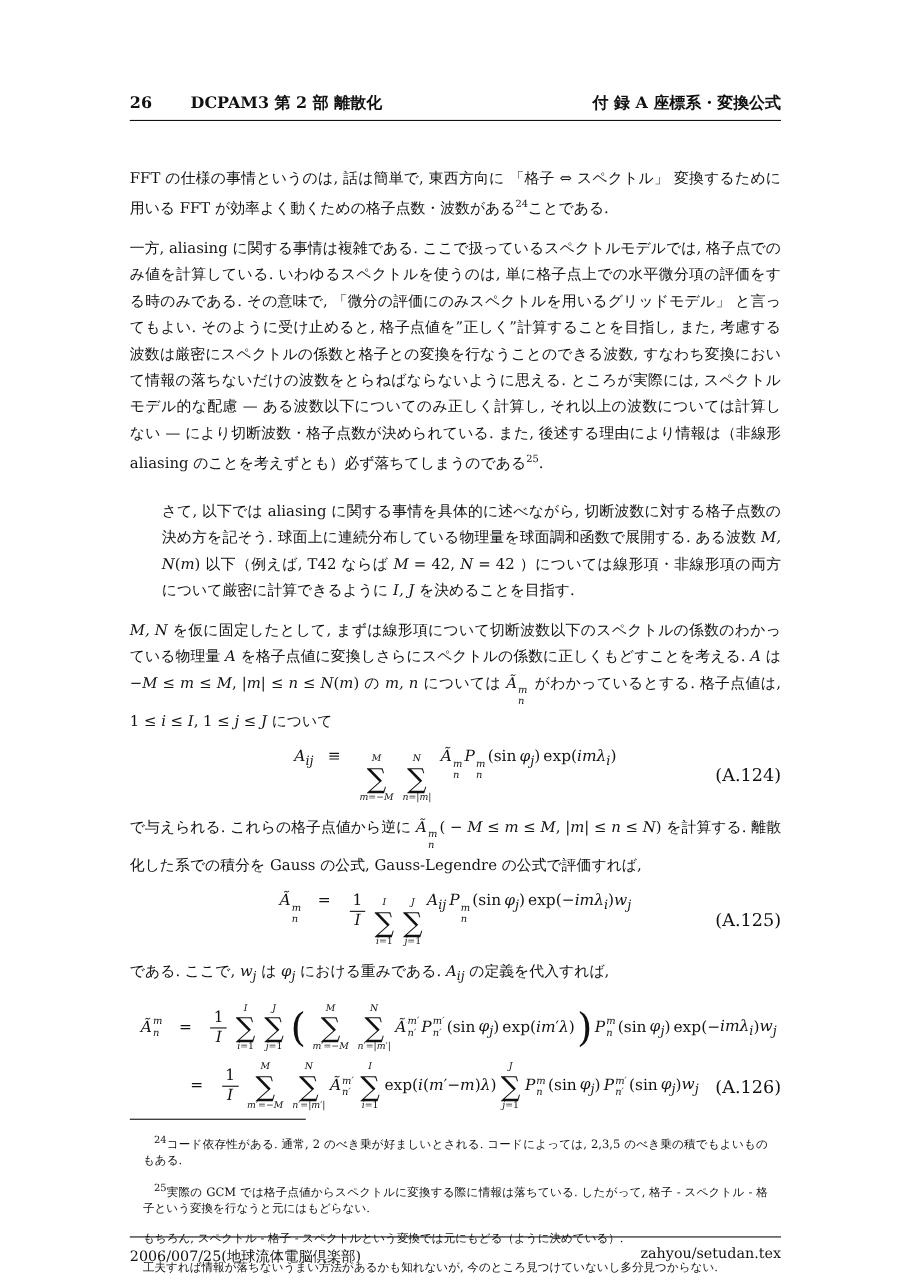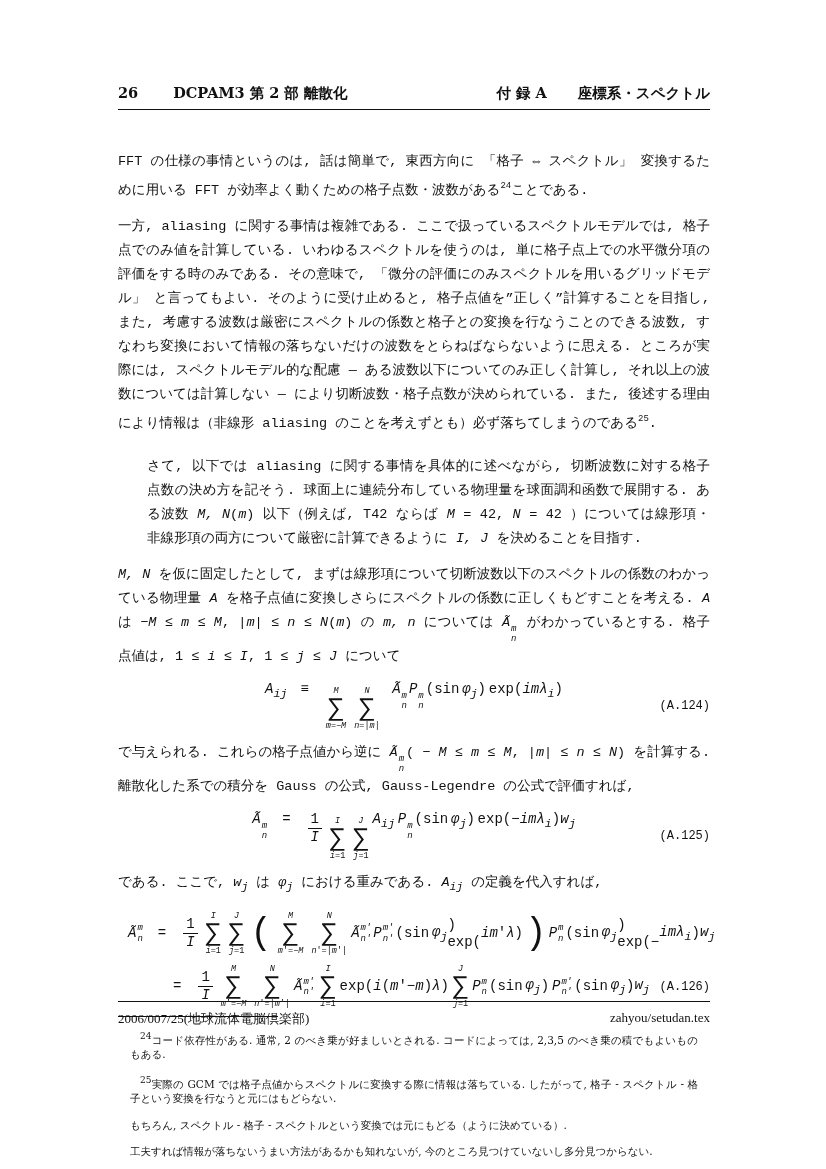--- a/index.html
+++ b/index.html
@@ -4,71 +4,71 @@
 <style>
   html,body{margin:0;padding:0;background:#ffffff;}
   body{width:826px;height:1169px;overflow:hidden;color:#111;
        font-family:"DejaVu Serif","Liberation Serif",serif;}
   .page{box-sizing:border-box;width:826px;height:1169px;position:relative;
         padding:0 116px 124px 118px;display:flex;flex-direction:column;}
   
   .header{margin-top:84px;display:flex;justify-content:space-between;align-items:baseline;
           border-bottom:1.2px solid #111;padding-bottom:6px;font-weight:bold;font-size:14.5px;}
   .h-left .pgnum{margin-right:30px;}
-  .h-right .hlabel{margin-right:26px;}
-  
-  .content{margin-top:40px;font-size:13.5px;line-height:24px;text-align:justify;font-family:Liberation Mono, monospace;}
+  .h-right .hlabel{}
+  
+  .content{margin-top:40px;font-size:13.5px;line-height:24px;text-align:justify;}
   .para{margin:0 0 12px 0;}
   .para.extra-gap{margin-top:20px;margin-left:29px;}
   .para:last-child{margin-bottom:0;}
   sup{font-size:9px;}
   i{font-style:italic;}
   
   .sc{display:inline-flex;flex-direction:column;align-items:flex-start;
       font-size:9px;line-height:1.15;vertical-align:-5px;font-style:italic;
       margin-left:1px;margin-right:2px;}
   
   .eq{position:relative;display:flex;justify-content:center;
       margin:10px 0;font-size:14px;line-height:1.2;text-align:left;}
-  .eqno{position:absolute;right:0;top:50%;transform:translateY(-50%);font-size:12px;}
+  .eqno{position:absolute;right:0;top:50%;transform:translateY(-50%);font-size:16px;}
   .sum{display:inline-flex;flex-direction:column;align-items:center;margin:0 4px;}
   .sl{font-size:8.5px;line-height:1.2;white-space:nowrap;}
   .sg{font-size:25px;line-height:1;}
   .frac{display:inline-flex;flex-direction:column;align-items:center;margin:0 4px;}
   .fn-row{border-bottom:1px solid #111;padding:0 3px;line-height:1.25;}
   .fd-row{line-height:1.25;}
   .rel{margin:0 13px;}
   .bp{font-size:36px;font-weight:200;line-height:0;margin:0 2px;vertical-align:middle;}
   .eq-multi{flex-direction:column;align-items:stretch;margin:10px 0 6px 0;}
   .eq-line{display:flex;align-items:center;}
   .eq-line1{margin-left:10px;margin-bottom:8px;}
   .eq-line2-wrap{position:relative;display:flex;align-items:center;}
   .eq-line2{margin-left:42px;}
   
   .footnotes{margin-top:auto;font-size:10.5px;line-height:14.5px;text-align:justify;}
   .fn-rule{width:160px;border-top:1px solid #111;margin-bottom:5px;}
   .fn{margin:12px;}
   .fn-ind{text-indent:10px;}
   
-  .footer{position:absolute;left:118px;right:116px;top:1001px;border-top:1px solid #111;
-          padding-top:8px;display:flex;justify-content:space-between;font-size:13px;font-family:Liberation Serif, serif;}
+  .footer{position:absolute;left:118px;right:116px;top:1124px;border-top:1px solid #111;
+          padding-top:8px;display:flex;justify-content:space-between;font-size:13px;}
 </style>
 </head>
 <body>
 
 <div class="page">
 
   <div class="header">
     <div class="h-left">
       <span class="pgnum">26</span>
       <span>DCPAM3 第 2 部 離散化</span>
     </div>
     <div class="h-right">
       <span class="hlabel">付 録 A</span>
-      <span>座標系・スペクトル</span>
+      <span>座標系・変換公式</span>
     </div>
   </div>
 
   <div class="content">
     <p class="para">FFT の仕様の事情というのは, 話は簡単で, 東西方向に 「格子 ⇔ スペクトル」 変換するために用いる FFT が効率よく動くための格子点数・波数がある<sup>24</sup>ことである.</p>
     <p class="para">一方, aliasing に関する事情は複雑である. ここで扱っているスペクトルモデルでは, 格子点でのみ値を計算している. いわゆるスペクトルを使うのは, 単に格子点上での水平微分項の評価をする時のみである. その意味で, 「微分の評価にのみスペクトルを用いるグリッドモデル」 と言ってもよい. そのように受け止めると, 格子点値を”正しく”計算することを目指し, また, 考慮する波数は厳密にスペクトルの係数と格子との変換を行なうことのできる波数, すなわち変換において情報の落ちないだけの波数をとらねばならないように思える. ところが実際には, スペクトルモデル的な配慮 — ある波数以下についてのみ正しく計算し, それ以上の波数については計算しない — により切断波数・格子点数が決められている. また, 後述する理由により情報は（非線形 aliasing のことを考えずとも）必ず落ちてしまうのである<sup>25</sup>.</p>
     <p class="para extra-gap">さて, 以下では aliasing に関する事情を具体的に述べながら, 切断波数に対する格子点数の決め方を記そう. 球面上に連続分布している物理量を球面調和函数で展開する. ある波数 <i>M, N</i>(<i>m</i>) 以下（例えば, T42 ならば <i>M</i> = 42, <i>N</i> = 42 ）については線形項・非線形項の両方について厳密に計算できるように <i>I, J</i> を決めることを目指す.</p>
     <p class="para"><i>M, N</i> を仮に固定したとして, まずは線形項について切断波数以下のスペクトルの係数のわかっている物理量 <i>A</i> を格子点値に変換しさらにスペクトルの係数に正しくもどすことを考える. <i>A</i> は −<i>M</i> ≤ <i>m</i> ≤ <i>M</i>, |<i>m</i>| ≤ <i>n</i> ≤ <i>N</i>(<i>m</i>) の <i>m, n</i> については <i>Ã</i><span class="sc">
           <span><i>m</i></span>
           <span><i>n</i></span>

